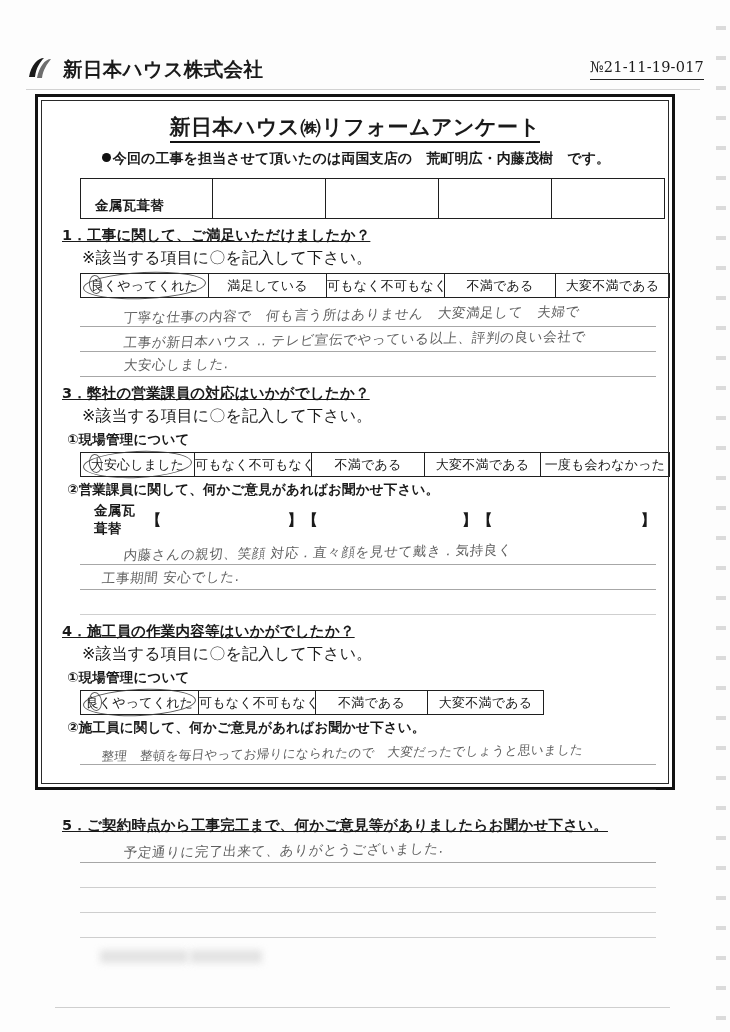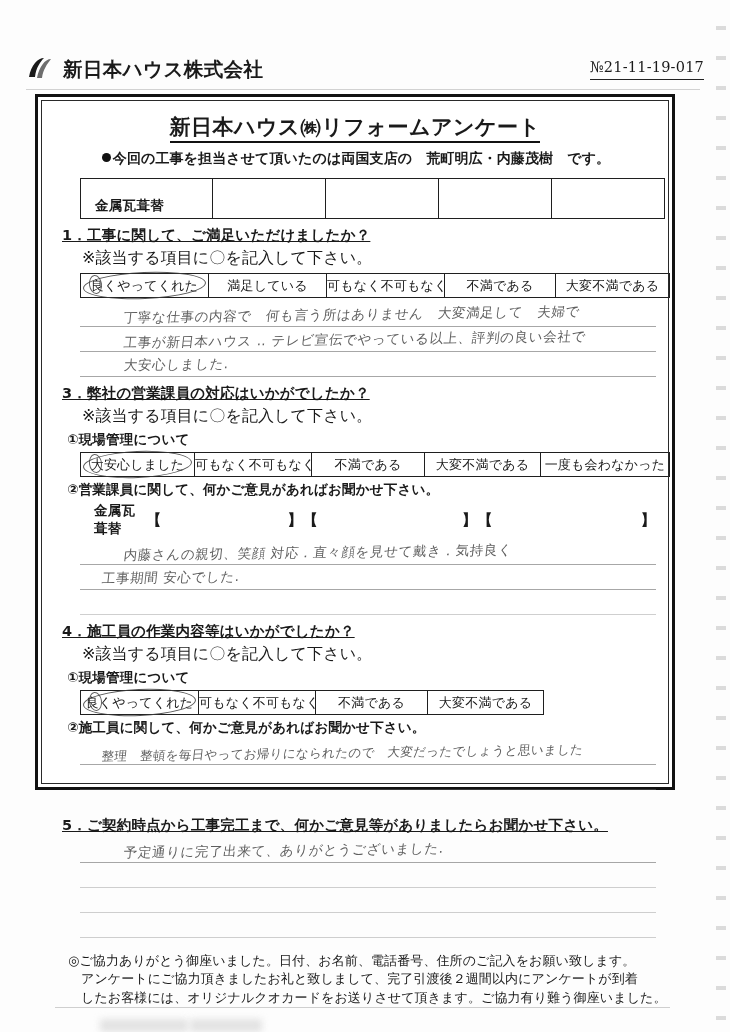--- a/index.html
+++ b/index.html
@@ -404,25 +404,20 @@
     <div class="q-head" style="margin-top:26px">5．ご契約時点から工事完工まで、何かご意見等がありましたらお聞かせ下さい。</div>
     <div class="hw-block">
       <div class="hw-line">
         <span class="hw-text">予定通りに完了出来て、ありがとうございました.</span>
       </div>
       <div class="hw-line faint"></div>
       <div class="hw-line faint"></div>
       <div class="hw-line faint"></div>
     </div>
 
-    <div class="closing">
-      <span class="ln">◎ご協力ありがとう御座いました。日付、お名前、電話番号、住所のご記入をお願い致します。</span>
-      <span class="ln ind">アンケートにご協力頂きましたお礼と致しまして、完了引渡後２週間以内にアンケートが到着</span>
-      <span class="ln ind">したお客様には、オリジナルクオカードをお送りさせて頂きます。ご協力有り難う御座いました。</span>
-    </div>
 
     <div class="redacted">
       <div class="rd l" style="left:0;   top:0;  width:88px; height:13px;"></div>
 
       <div class="rd l" style="left:90px;top:0;  width:72px; height:13px;"></div>
 
     </div>
 
   </div>
 </div>

